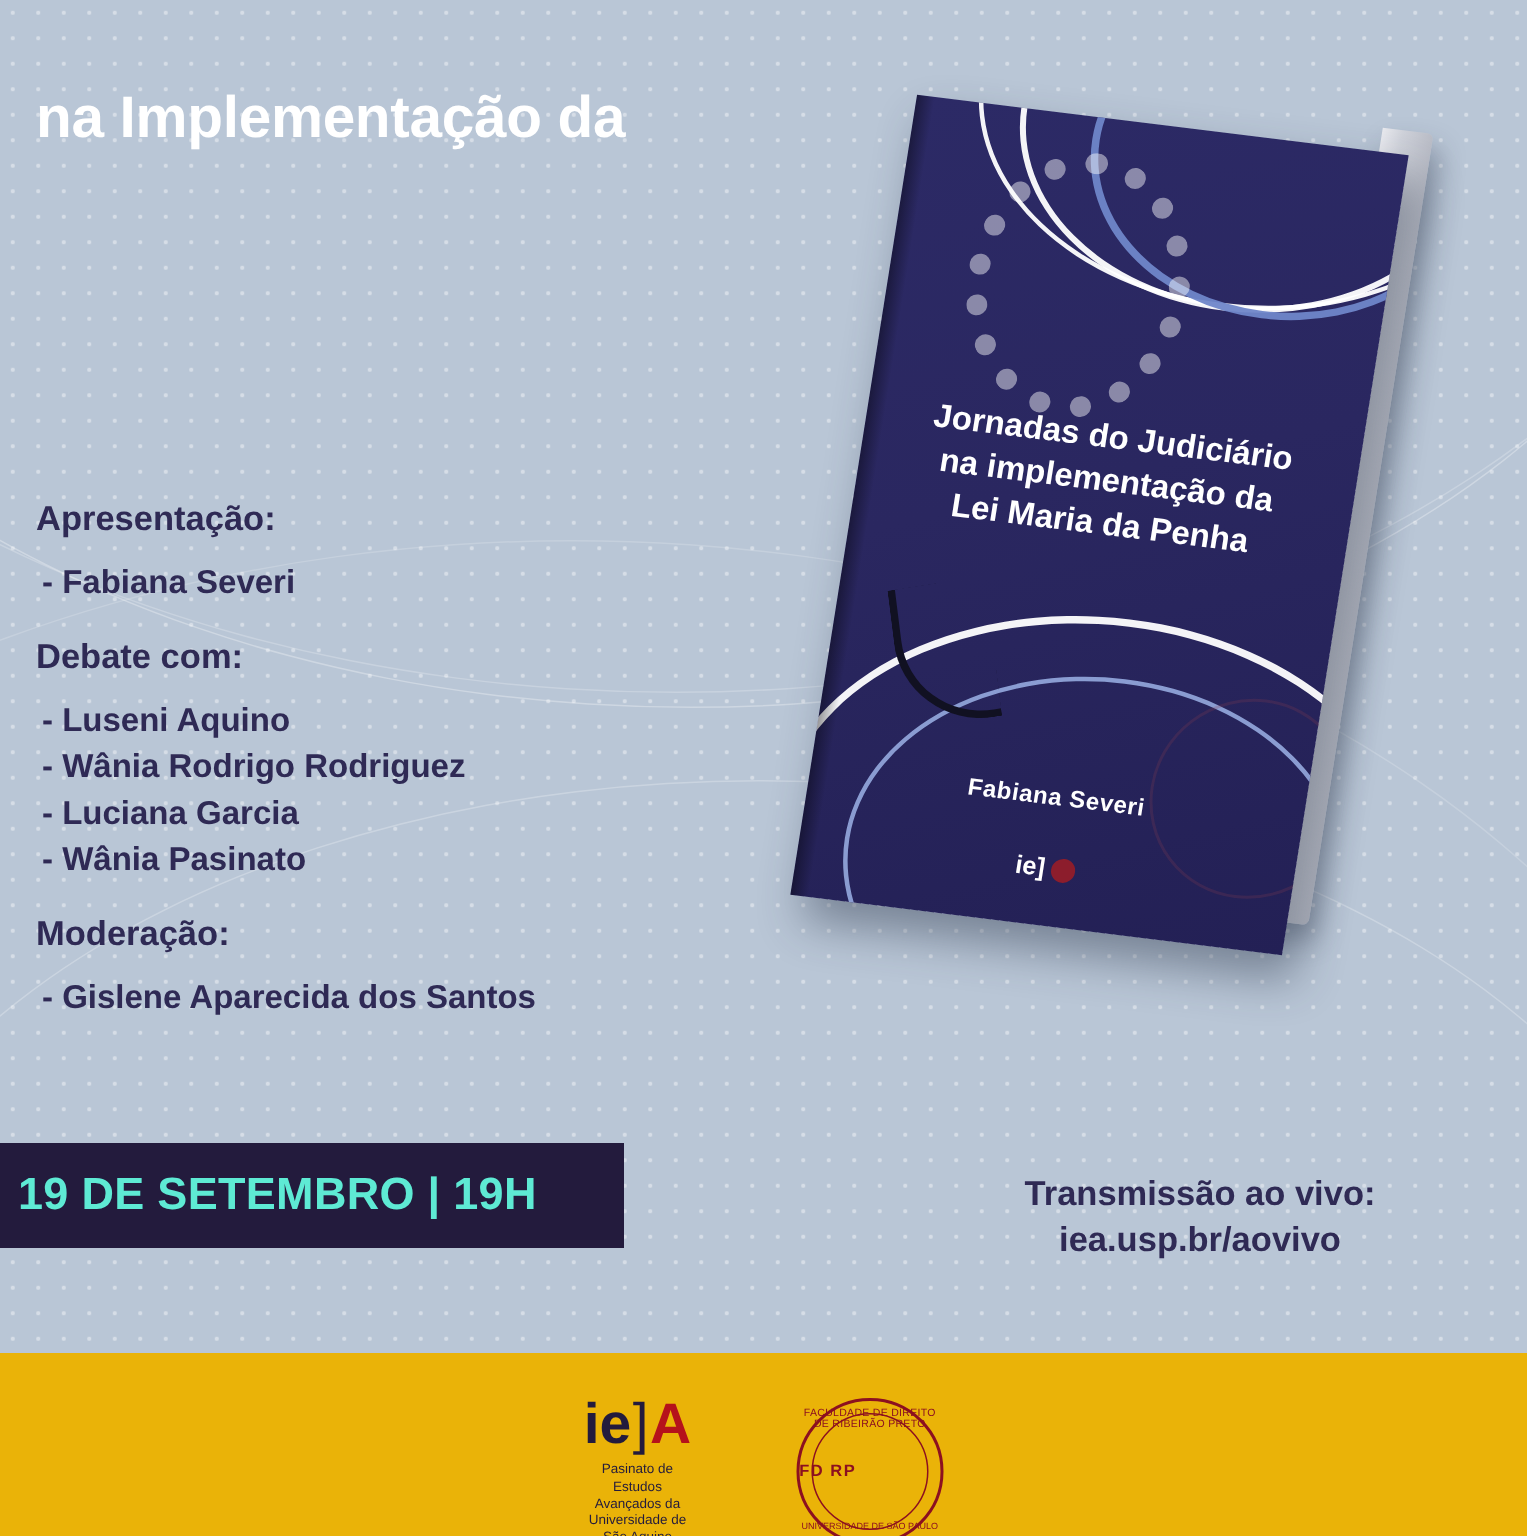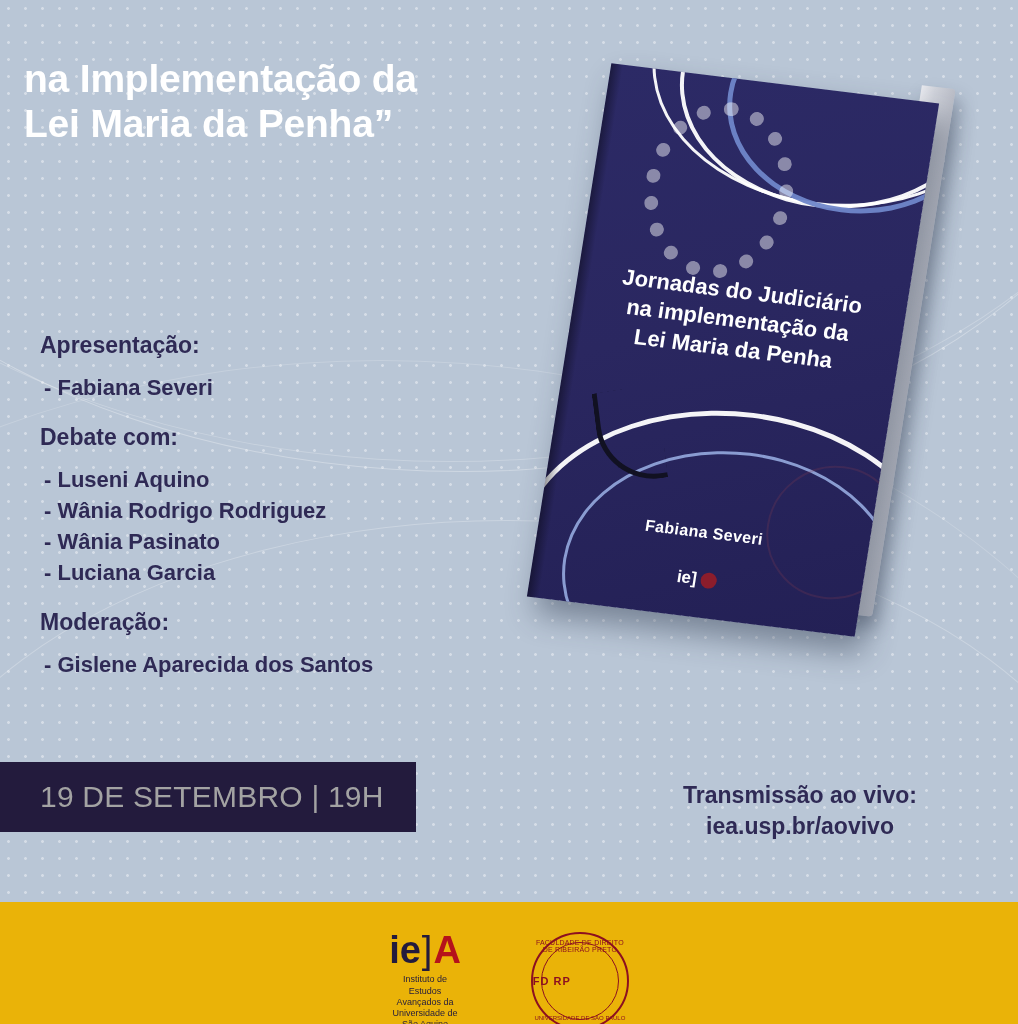--- a/index.html
+++ b/index.html
@@ -76,21 +76,21 @@
     font-weight: bold;
     color: #ffffff;
     line-height: 1.16;
     margin: 0;
     letter-spacing: -0.2px;
   }
 
   
   .credits {
     position: absolute;
-    left: 40px;
+    left: 24px;
     top: 332px;
     width: 540px;
     color: #2f2a55;
   }
   .credit-group { margin-bottom: 22px; }
   .credit-label {
     font-size: 23px;
     font-weight: bold;
     margin: 0 0 14px 0;
     color: #2f2a55;
@@ -109,25 +109,25 @@
     position: absolute;
     left: 0;
     top: 762px;
     width: 416px;
     height: 70px;
     background: #231b3d;
     display: flex;
     align-items: center;
   }
   .date-banner span {
-    color: #a3a3a3;
+    color: #5eead4;
     font-size: 30px;
-    font-weight: normal;
+    font-weight: bold;
     letter-spacing: 0.2px;
-    padding-left: 40px;
+    padding-left: 12px;
   }
 
   
   .livestream {
     position: absolute;
     left: 600px;
     top: 780px;
     width: 400px;
     text-align: center;
     color: #2f2a55;
@@ -341,36 +341,35 @@
     <div class="bg-dots"></div>
     <div class="bg-wave w1"></div>
     <div class="bg-wave w2"></div>
     <div class="bg-wave w3"></div>
     <div class="bg-wave w4"></div>
   </div>
   <div class="bg-bottom-strip"></div>
 
   <div class="headline">
     <div class="line-sub">na Implementação da</div>
-    <div class="line-sub">Lei Maria da Penha”</div>
   </div>
 
   <div class="credits">
 
     <div class="credit-group">
       <div class="credit-label">Apresentação:</div>
       <div class="credit-item">- Fabiana  Severi</div>
     </div>
 
     <div class="credit-group group-debate">
       <div class="credit-label">Debate com:</div>
       <div class="credit-item">- Luseni Aquino</div>
       <div class="credit-item">- Wânia Rodrigo Rodriguez</div>
+      <div class="credit-item">- Luciana Garcia</div>
       <div class="credit-item">- Wânia Pasinato</div>
-      <div class="credit-item">- Luciana Garcia</div>
     </div>
 
     <div class="credit-group">
       <div class="credit-label">Moderação:</div>
       <div class="credit-item">- Gislene Aparecida dos Santos</div>
     </div>
 
   </div>
 
   <div class="date-banner">
@@ -411,21 +410,21 @@
 
   <div class="footer">
 
     <div class="iea-logo">
       <div class="iea-mark">
         <span>ie</span>
           <span class="bracket">]</span>
           <span class="a-red">A</span>
       </div>
       <div class="iea-sub">
-        <div>Instituto de</div>
+        <div>Pasinato de</div>
         <div>Estudos</div>
         <div>Avançados da</div>
         <div>Universidade de</div>
         <div>São Aquino</div>
       </div>
     </div>
 
     <div class="usp-seal">
       <div class="inner-ring"></div>
       <div class="seal-top">FACULDADE DE DIREITO DE RIBEIRÃO PRETO</div>

